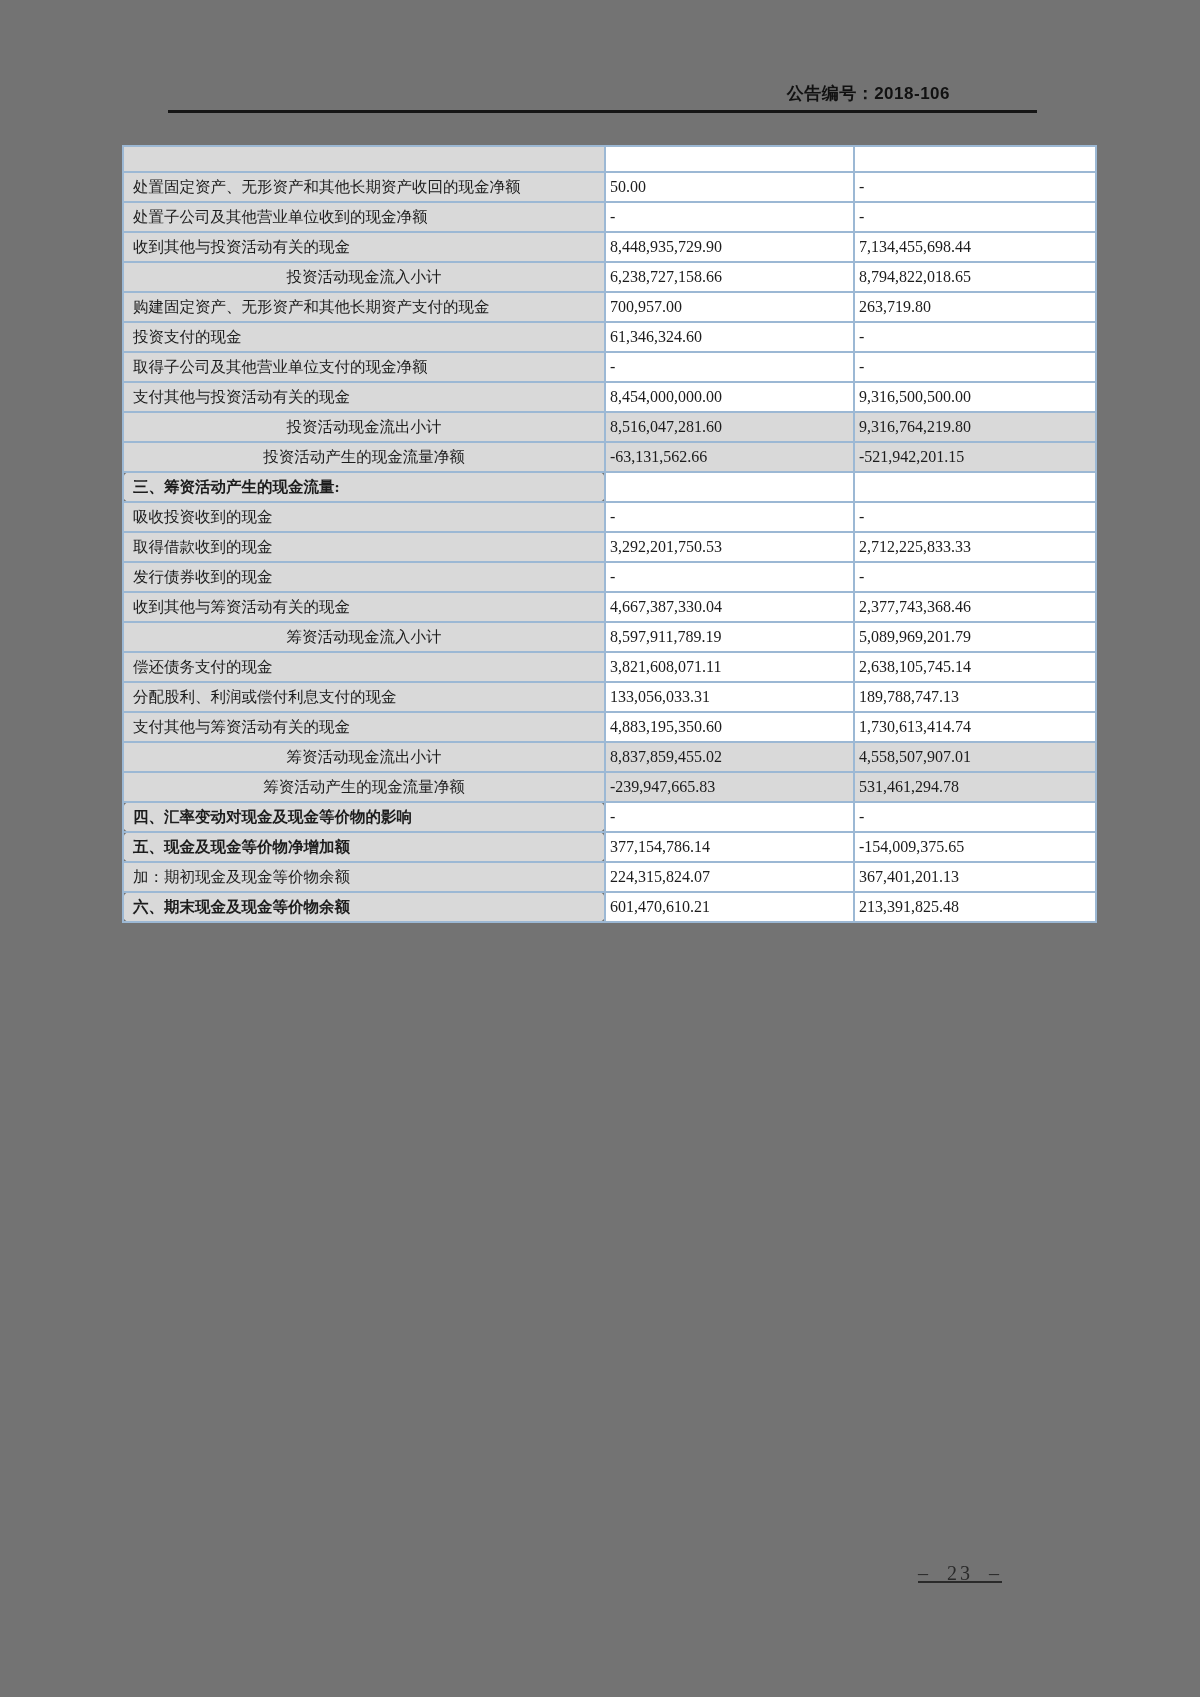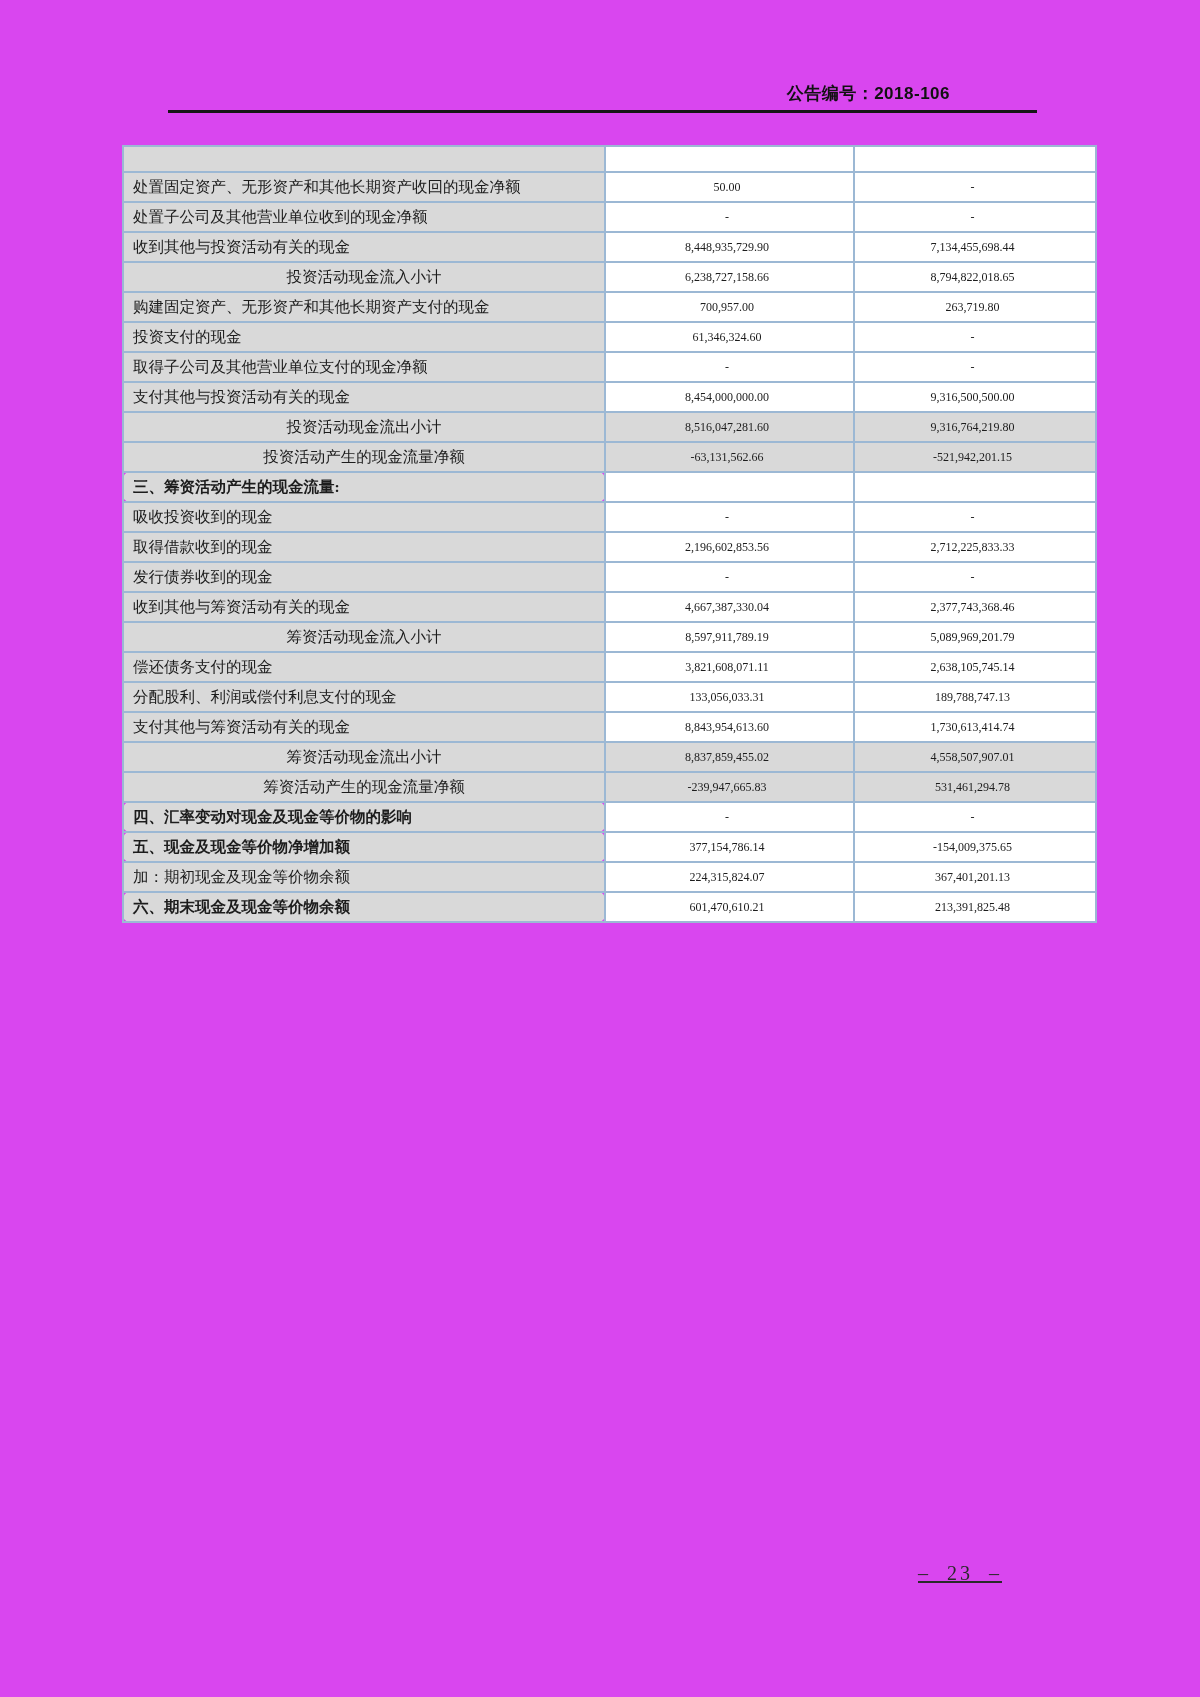--- a/index.html
+++ b/index.html
@@ -2,21 +2,21 @@
 <html style="--gray: #d9d9d9; --grid: #9cb8d4; --outer: #7fa6c9;"><head>
 <meta charset="utf-8">
 <style>
   :root{
     --gray:#d9d9d9;
     --grid:#9cb8d4;
     --outer:#7fa6c9;
   }
   html,body{margin:0;padding:0;background:#ffffff;}
   .page{
-    position:relative;width:1200px;height:1697px;background:#d946ef;overflow:hidden;
+    position:relative;width:1200px;height:1697px;background:#737373;overflow:hidden;
     font-family:"Liberation Serif","DejaVu Serif",serif;color:#1c1c1c;
   }
   .announce{
     position:absolute;top:82px;right:250px;
     font-family:"Liberation Sans","DejaVu Sans",sans-serif;
     font-weight:700;font-size:17px;color:#111;letter-spacing:0.5px;
   }
   .header-rule{
     position:absolute;left:168px;top:110px;width:869px;height:3px;background:#161616;
   }
@@ -33,21 +33,21 @@
   .cf-table tr.blank-row{height:26px;}
   .c-label{
     background:var(--gray);
     font-size:15.5px;
     padding:0 6px 0 9px;
     text-align:left;
   }
   .c-label.bold_left{font-weight:700;border-radius:7px;}
   .c-label.bold_center{font-weight:400;text-align:center;padding:0 2px;}
   .c-val{
-    font-size:12px;text-align:center;padding:0 9px 0 4px;background:#ffffff;
+    font-size:16px;text-align:left;padding:0 9px 0 4px;background:#ffffff;
   }
   .c-val.grayv{background:var(--gray);}
   .page-num{
     position:absolute;top:1562px;left:918px;
     font-size:20px;color:#2a2a2a;letter-spacing:3px;word-spacing:8px;text-decoration:underline;
   }
 </style>
 </head>
 <body>
 
@@ -124,21 +124,21 @@
           <td class="c-val"></td>
           <td class="c-val"></td>
         </tr>
         <tr>
           <td class="c-label normal">吸收投资收到的现金</td>
           <td class="c-val">-</td>
           <td class="c-val">-</td>
         </tr>
         <tr>
           <td class="c-label normal">取得借款收到的现金</td>
-          <td class="c-val">2,196,602,853.56</td>
+          <td class="c-val">3,292,201,750.53</td>
           <td class="c-val">2,712,225,833.33</td>
         </tr>
         <tr>
           <td class="c-label normal">发行债券收到的现金</td>
           <td class="c-val">-</td>
           <td class="c-val">-</td>
         </tr>
         <tr>
           <td class="c-label normal">收到其他与筹资活动有关的现金</td>
           <td class="c-val">4,667,387,330.04</td>
@@ -154,21 +154,21 @@
           <td class="c-val">3,821,608,071.11</td>
           <td class="c-val">2,638,105,745.14</td>
         </tr>
         <tr>
           <td class="c-label normal">分配股利、利润或偿付利息支付的现金</td>
           <td class="c-val">133,056,033.31</td>
           <td class="c-val">189,788,747.13</td>
         </tr>
         <tr>
           <td class="c-label normal">支付其他与筹资活动有关的现金</td>
-          <td class="c-val">8,843,954,613.60</td>
+          <td class="c-val">4,883,195,350.60</td>
           <td class="c-val">1,730,613,414.74</td>
         </tr>
         <tr>
           <td class="c-label bold_center">筹资活动现金流出小计</td>
           <td class="c-val grayv">8,837,859,455.02</td>
           <td class="c-val grayv">4,558,507,907.01</td>
         </tr>
         <tr>
           <td class="c-label bold_center">筹资活动产生的现金流量净额</td>
           <td class="c-val grayv">-239,947,665.83</td>

